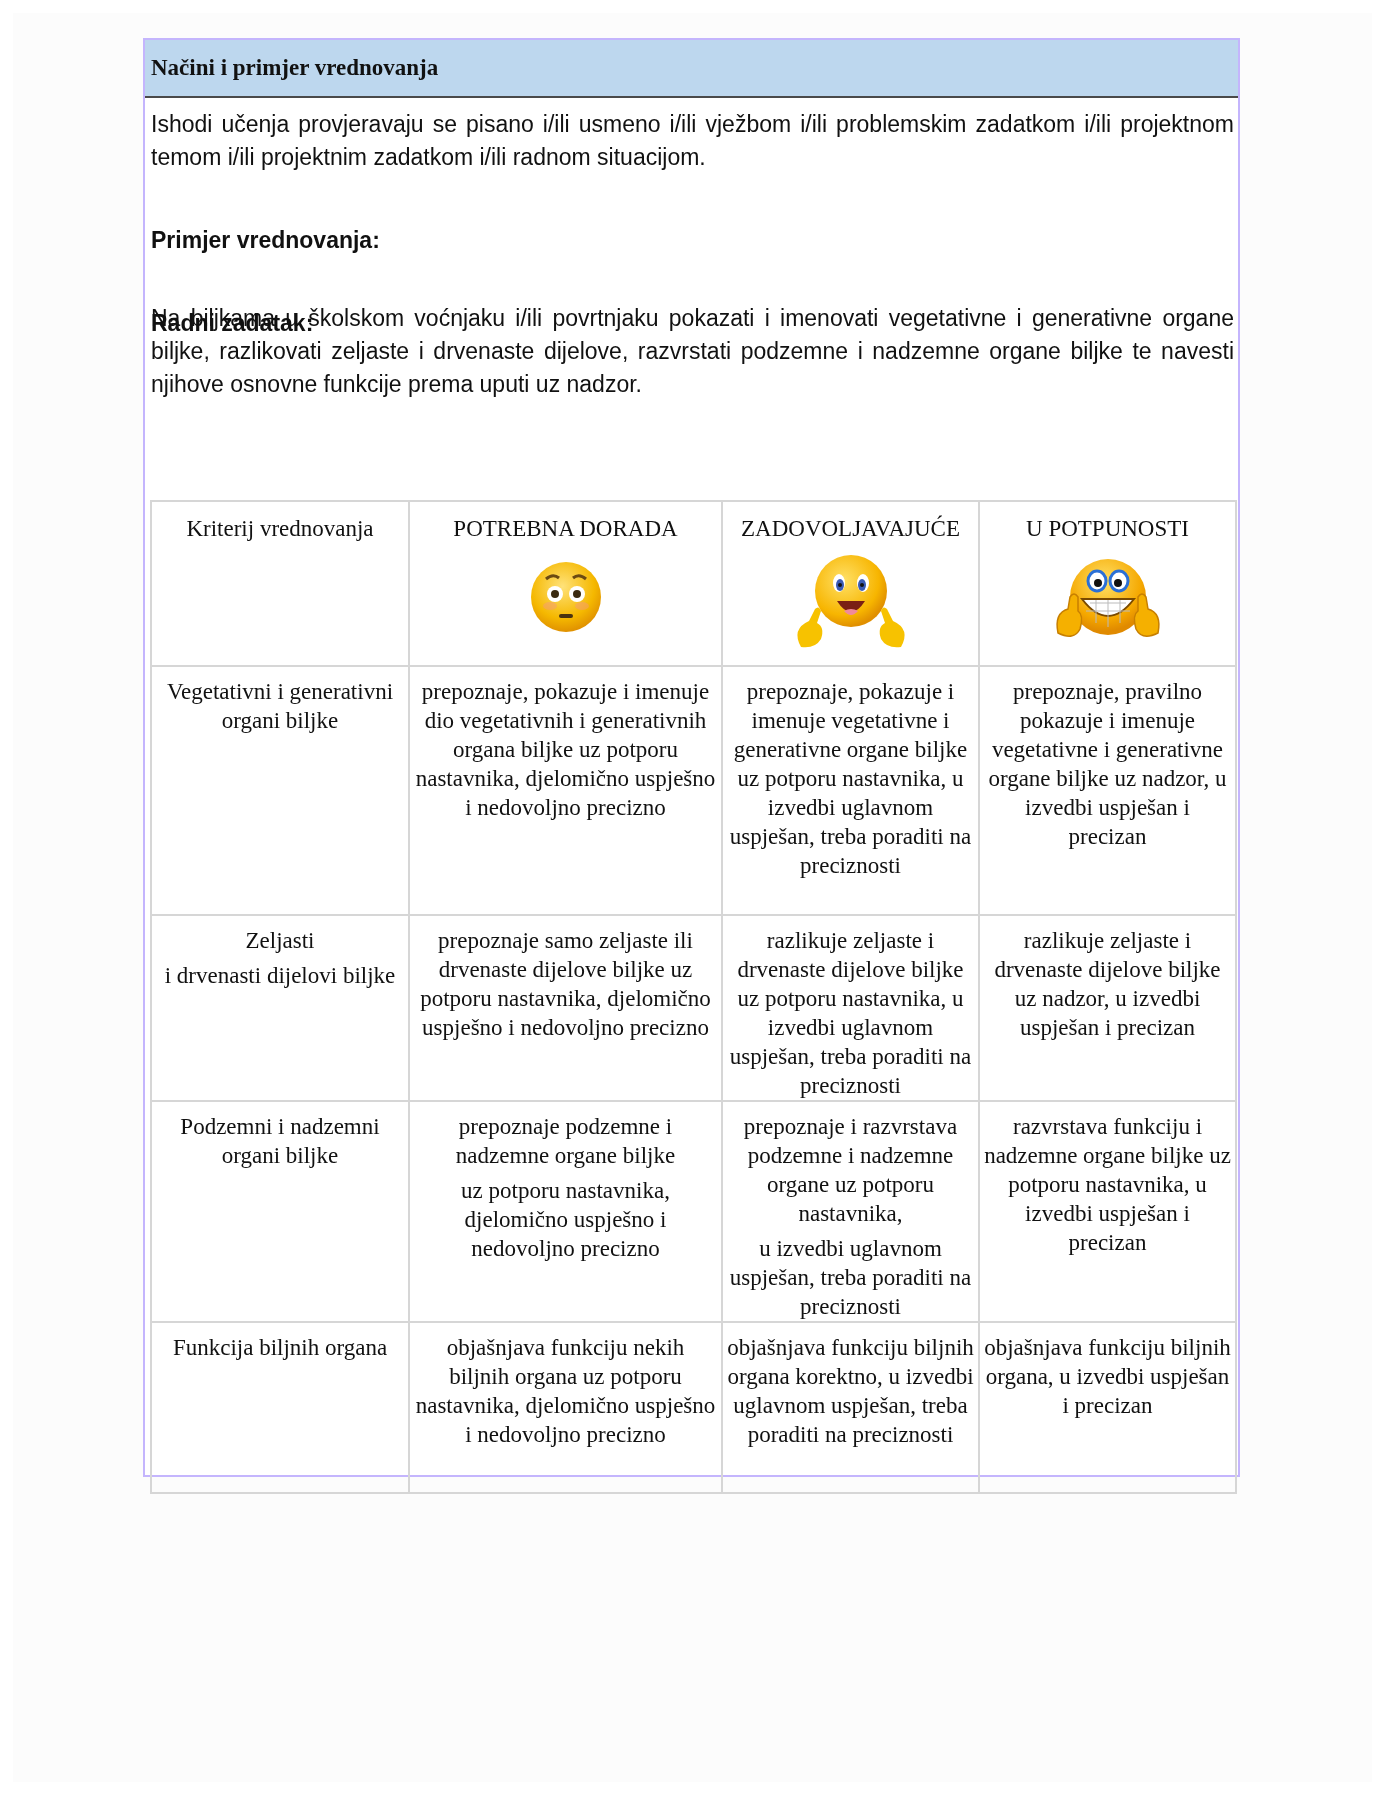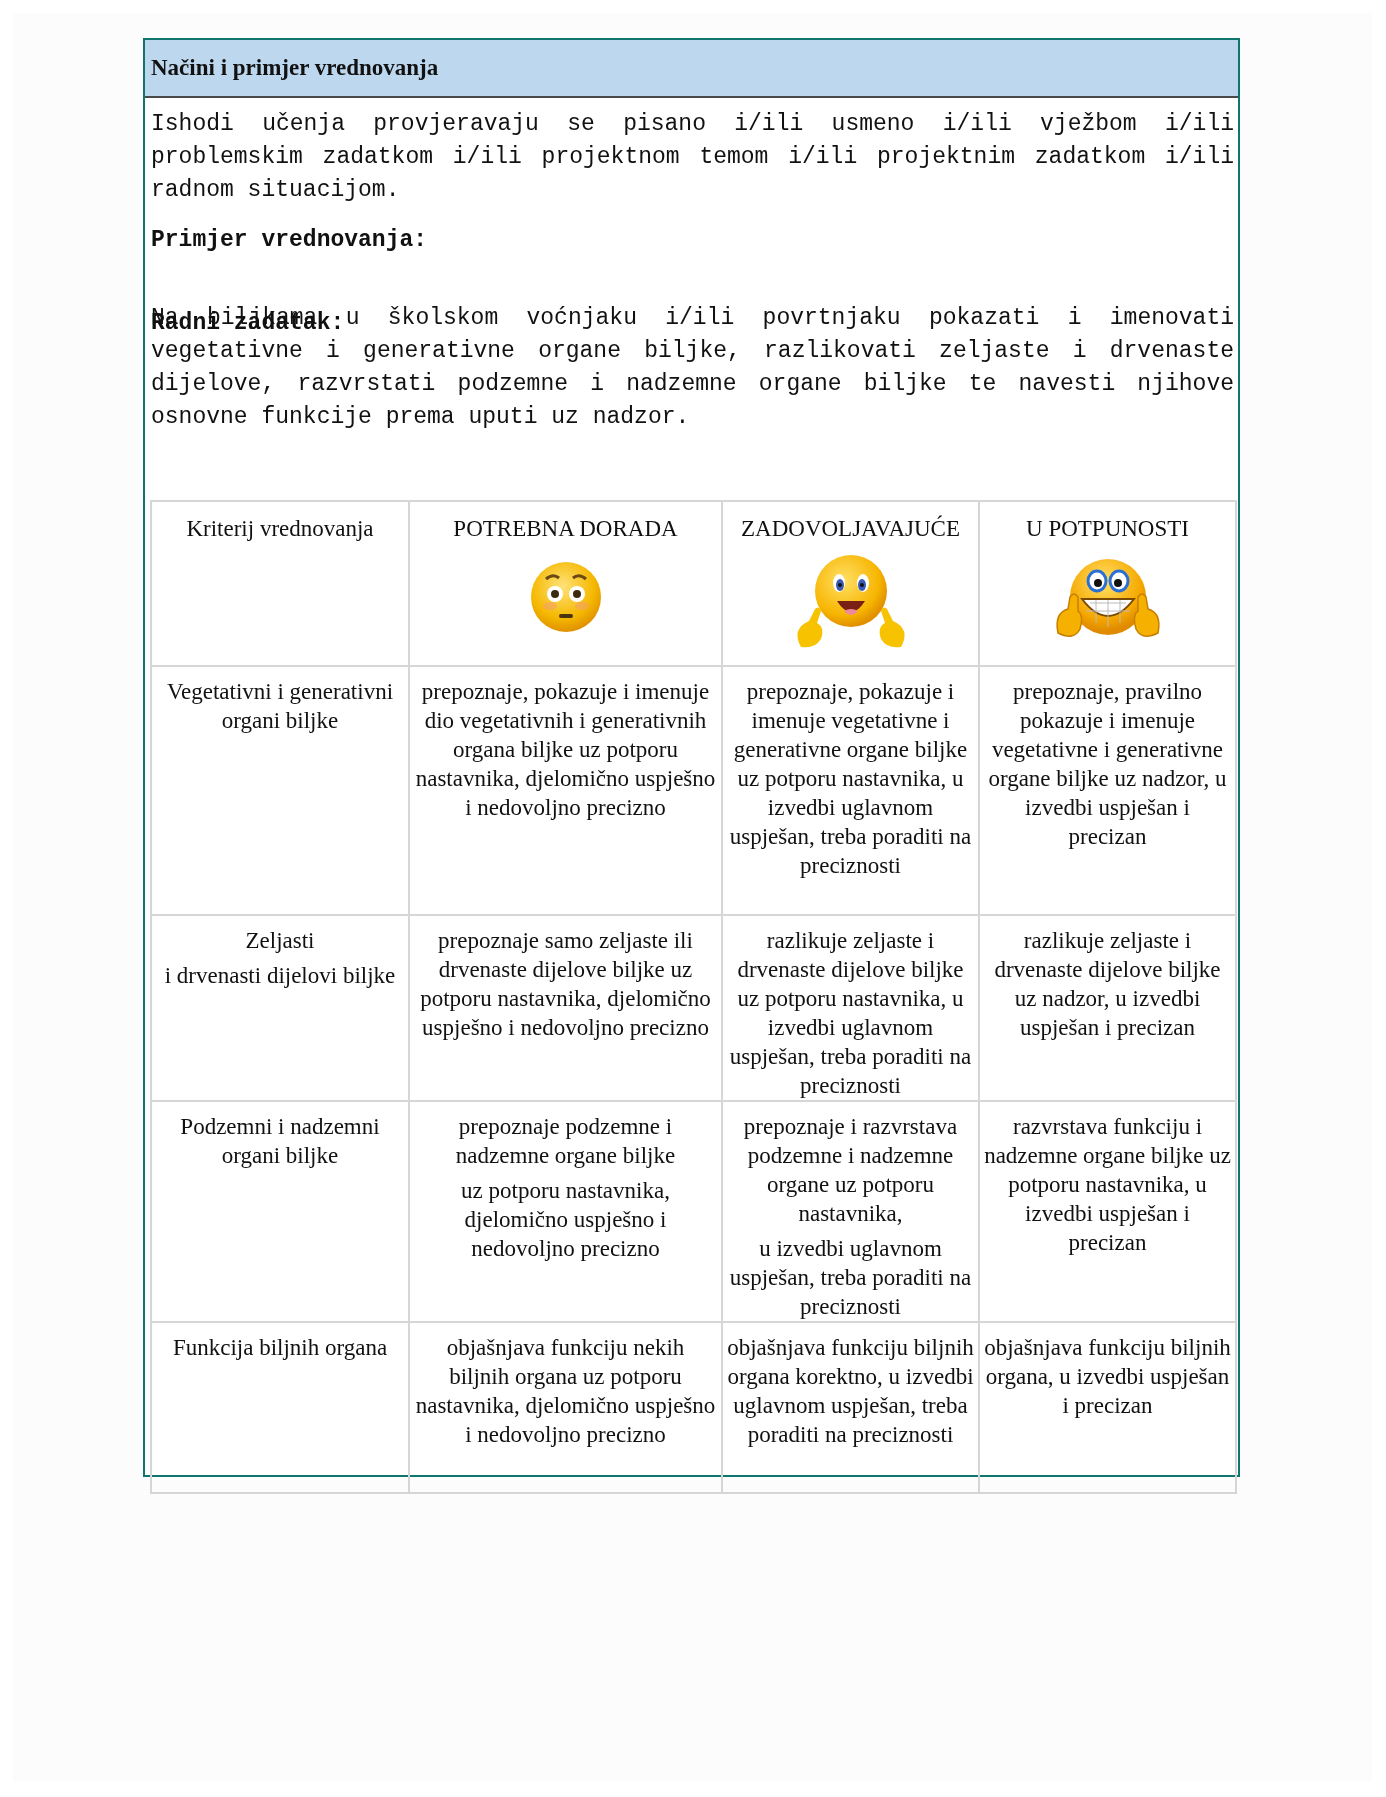--- a/index.html
+++ b/index.html
@@ -5,31 +5,31 @@
   html, body { margin:0; padding:0; }
   body {
     width:1386px; height:1797px; background:#ffffff; position:relative; overflow:hidden;
     font-family:"DejaVu Serif", "Liberation Serif", serif; color:#111;
   }
   .page {
     position:absolute; left:13px; top:13px; width:1359px; height:1769px; background:#fcfcfc;
   }
   .frame {
     position:absolute; left:143px; top:38px; width:1097px; height:1439px;
-    border:2px solid #0f766e; background:#ffffff; box-sizing:border-box;
+    border:2px solid #c4b5fd; background:#ffffff; box-sizing:border-box;
   }
   .frame-header {
     position:absolute; left:0; top:0; right:0; height:58px;
     background:#bdd7ee; border-bottom:2px solid #4a4a4a; box-sizing:border-box;
   }
   .frame-title {
     position:absolute; left:6px; top:15px; font-family:"Liberation Serif", serif; font-weight:bold; font-size:23px;
   }
   .body-text {
-    position:absolute; left:6px; width:1083px; font-family:Liberation Mono, monospace; font-size:23px;
+    position:absolute; left:6px; width:1083px; font-family:Liberation Sans, sans-serif; font-size:23px;
     line-height:33px; text-align:justify; margin:0;
   }
   .bold { font-weight:bold; }
   .rubric {
     position:absolute; left:5px; top:460px; width:1085px; height:994px;
     border-collapse:collapse; table-layout:fixed; font-family:"Liberation Serif", serif; font-size:23px;
   }
   .rubric td {
     border:2px solid #d6d6d6; vertical-align:top; text-align:center; padding:10px 4px 0 4px;
     line-height:29px; box-sizing:border-box;

